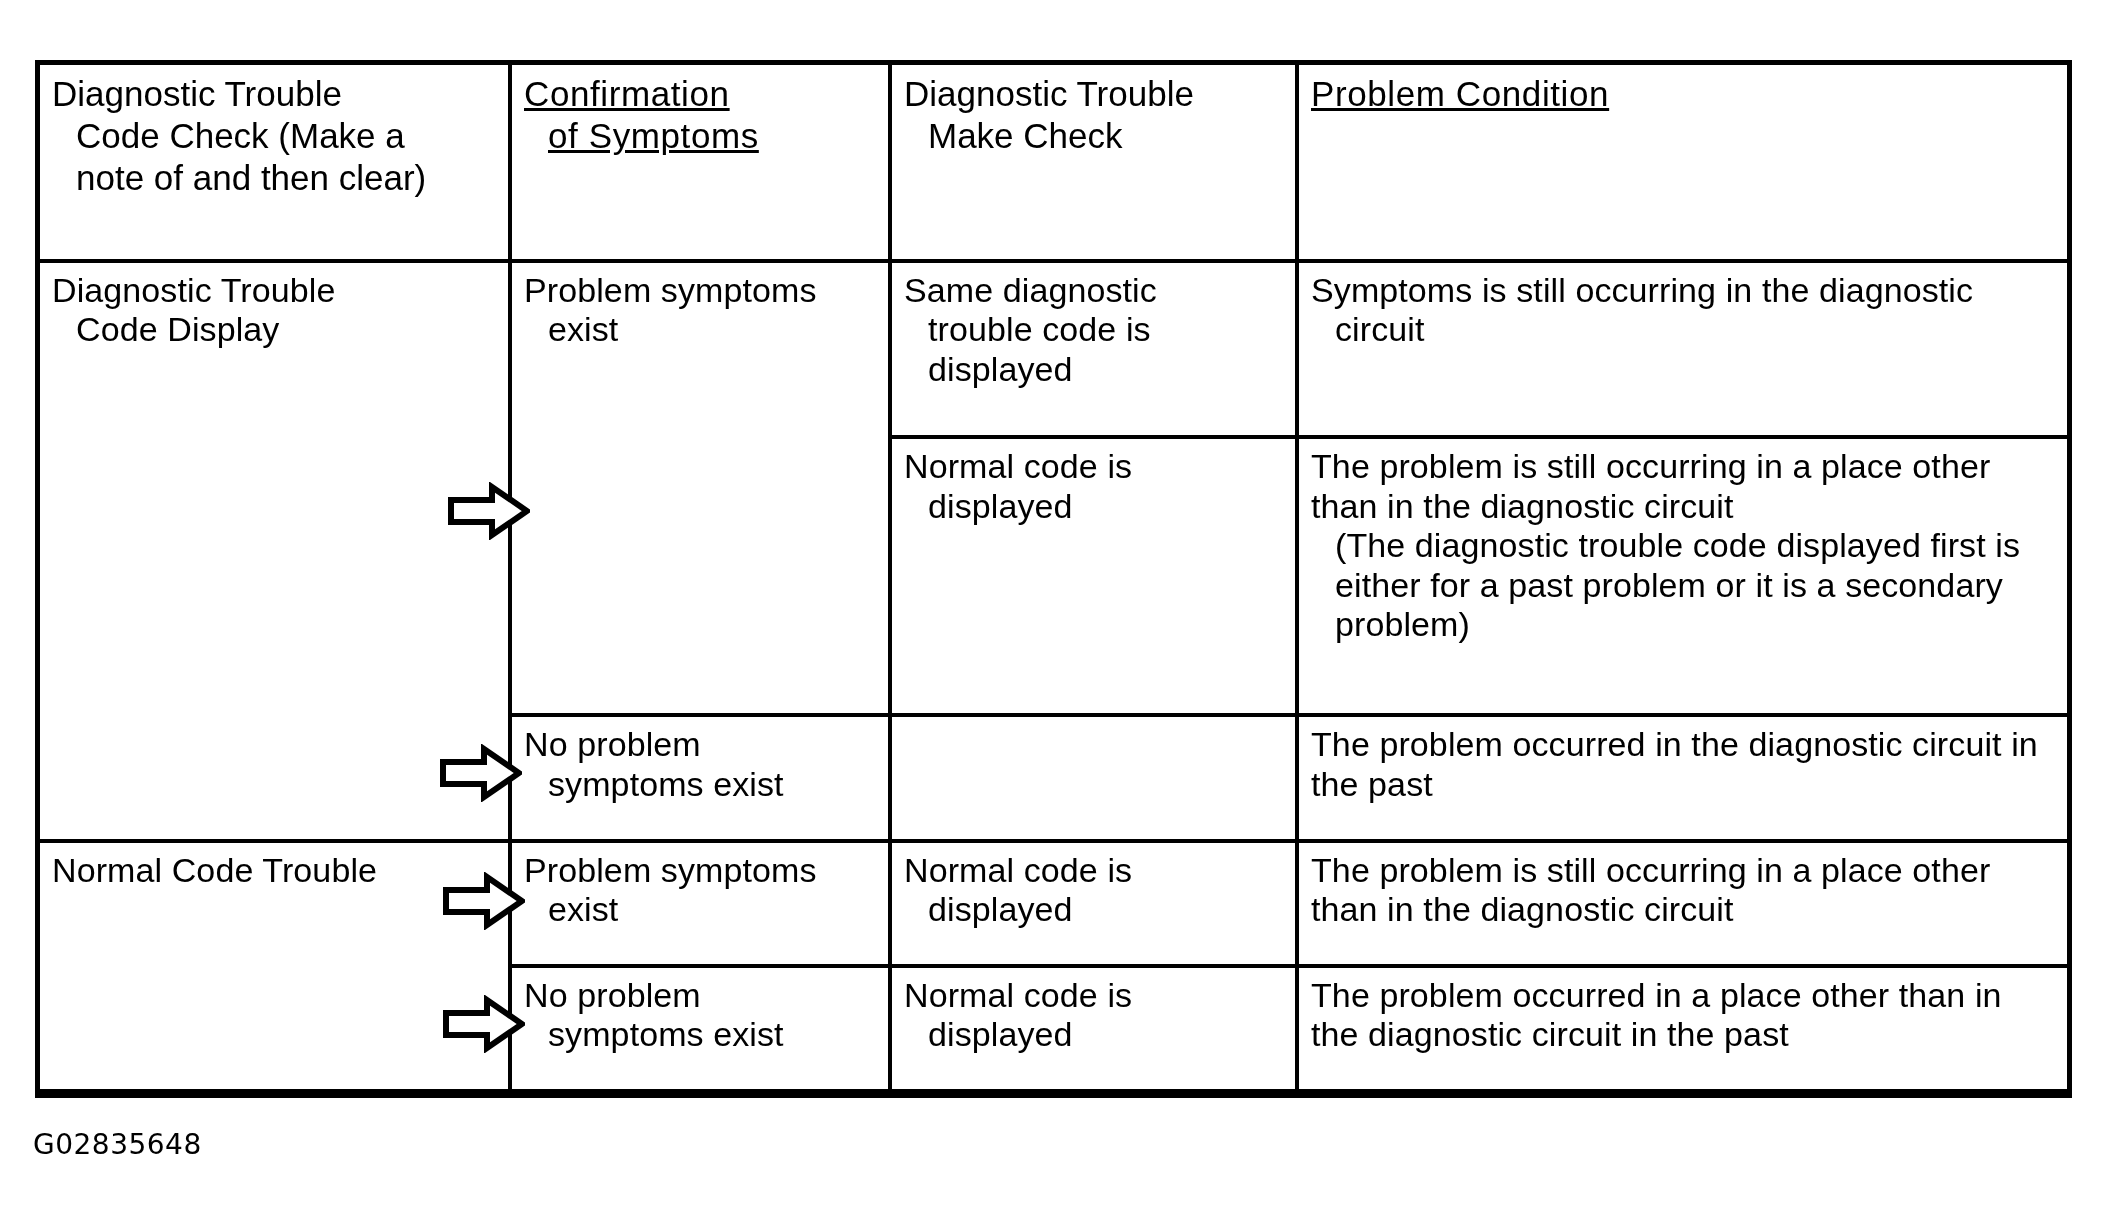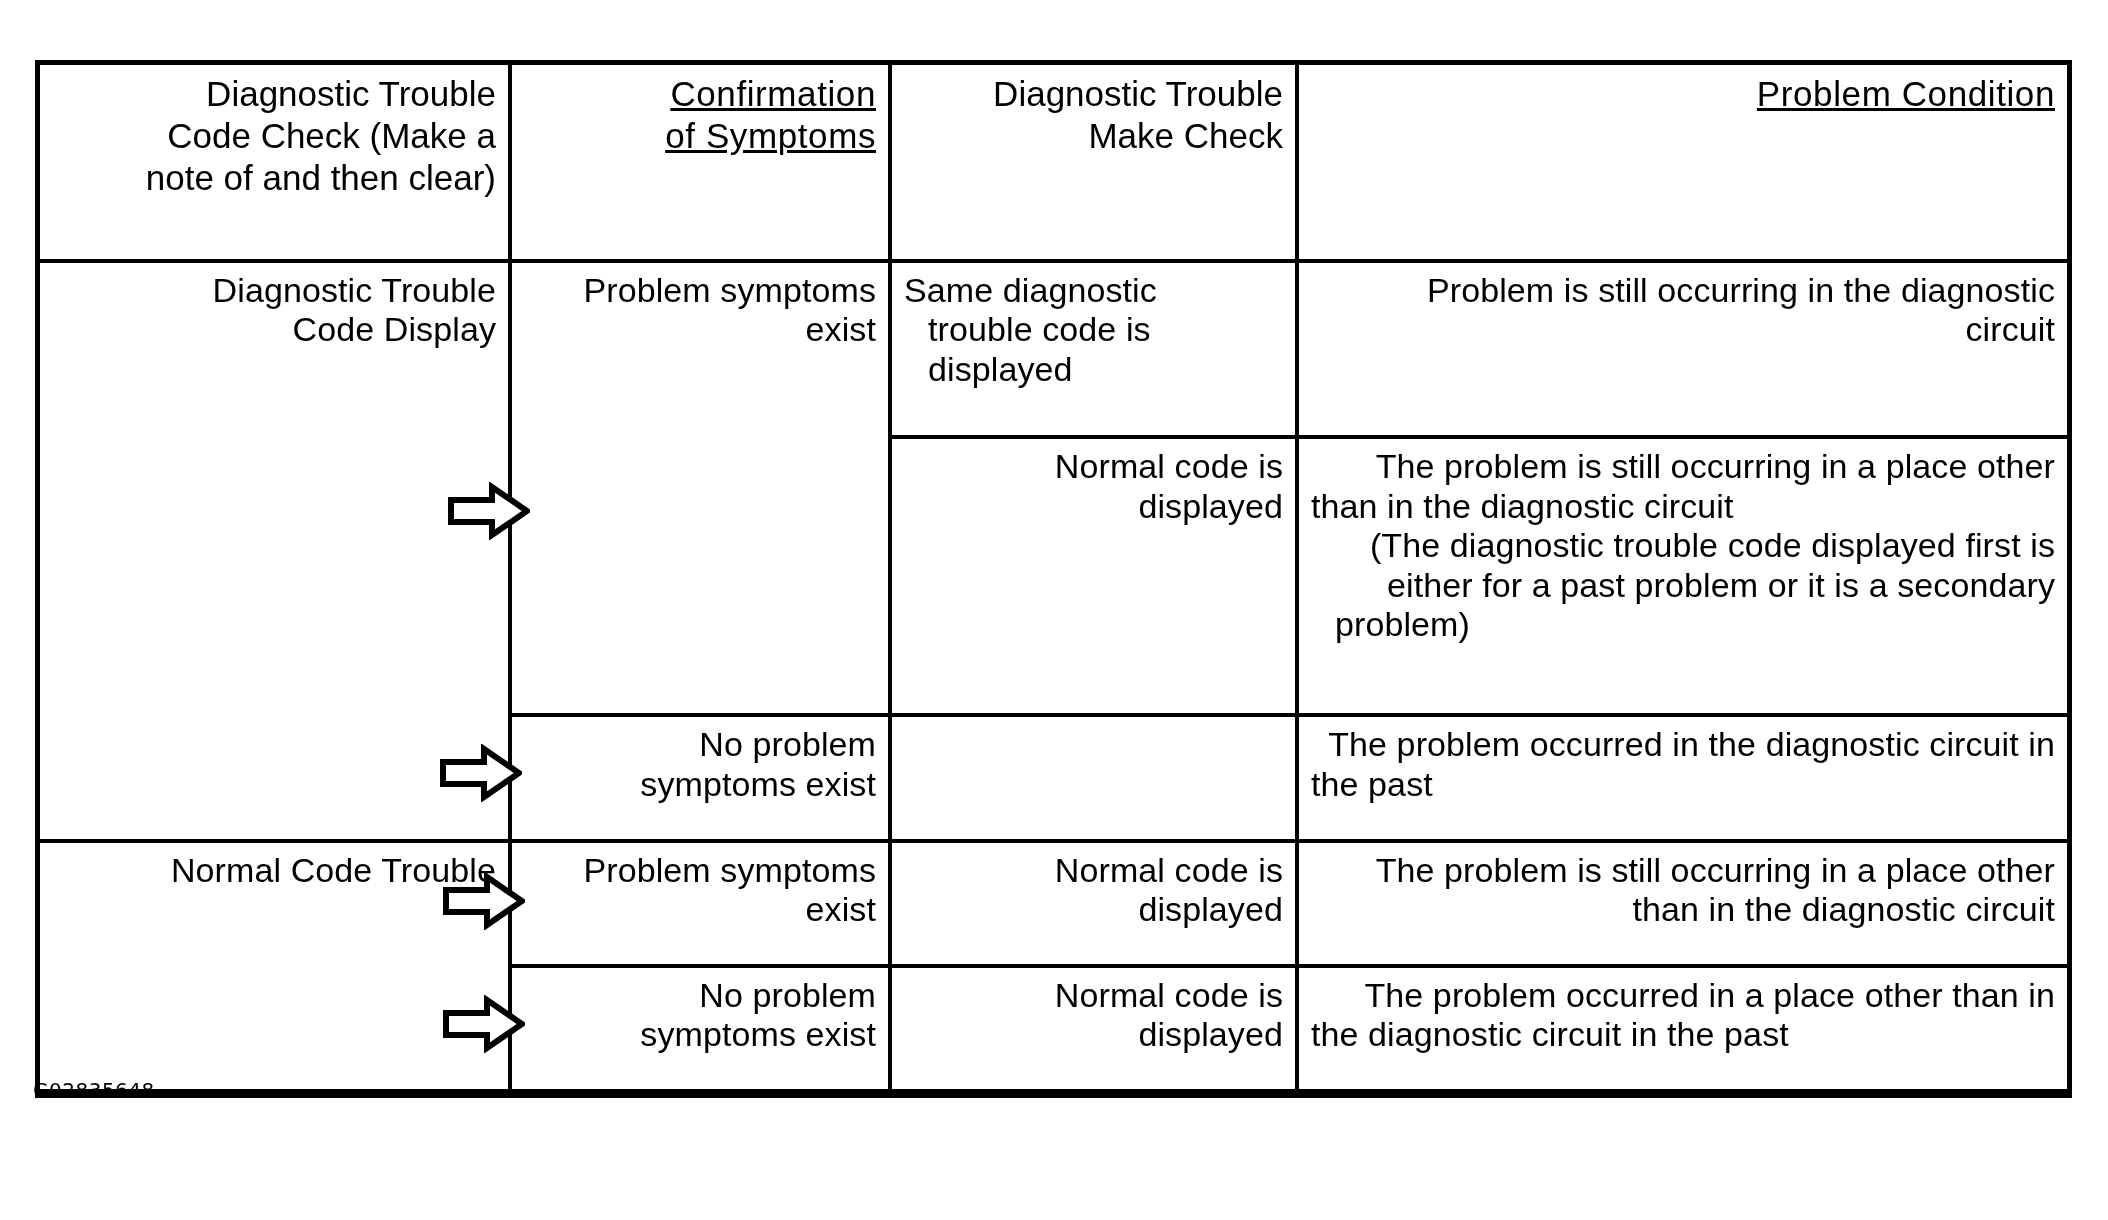--- a/index.html
+++ b/index.html
@@ -61,36 +61,36 @@
 
   
   td{
     font-size:34px;
     line-height:1.16;
     letter-spacing:0.1px;
   }
   td.just{text-align:justify;text-align-last:left;}
   td.tall{vertical-align:top;}
 
-  .cell-txt{display:block;text-align:right;}
+  .cell-txt{display:block;}
   .cell-txt + .cell-txt{margin-top:0;margin-left:24px;}
 
   
   .arrow{
     position:absolute;
     width:82px;height:58px;
     pointer-events:none;
   }
   .arrow svg{display:block;width:82px;height:58px;}
 
   
   #caption{
     position:absolute;
-    left:33px;top:1078px;
-    font-size:20px;
+    left:33px;top:1128px;
+    font-size:28px;
     font-family:"DejaVu Sans",sans-serif;
     letter-spacing:0.5px;
     color:#000;
   }
 </style>
 </head>
 <body>
 
 <div id="page">
 
@@ -132,21 +132,21 @@
           <td rowspan="2" class="tall">
             <span class="cell-txt">Problem symptoms</span>
             <span class="cell-txt">exist</span>
           </td>
           <td class="just">
             <span class="cell-txt">Same  diagnostic</span>
             <span class="cell-txt">trouble  code  is</span>
             <span class="cell-txt">displayed</span>
           </td>
           <td>
-            <span class="cell-txt">Problem is still occurring in the diagnostic</span>
+            <span class="cell-txt">Symptoms is still occurring in the diagnostic</span>
             <span class="cell-txt">circuit</span>
           </td>
         </tr>
 
         <tr>
           <td>
             <span class="cell-txt">Normal code is</span>
             <span class="cell-txt">displayed</span>
           </td>
           <td class="just">

